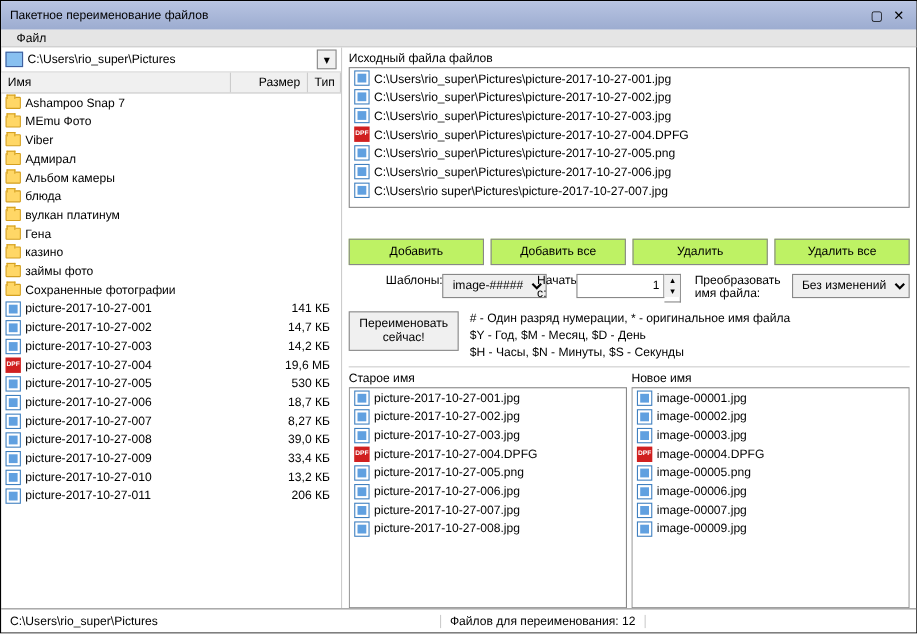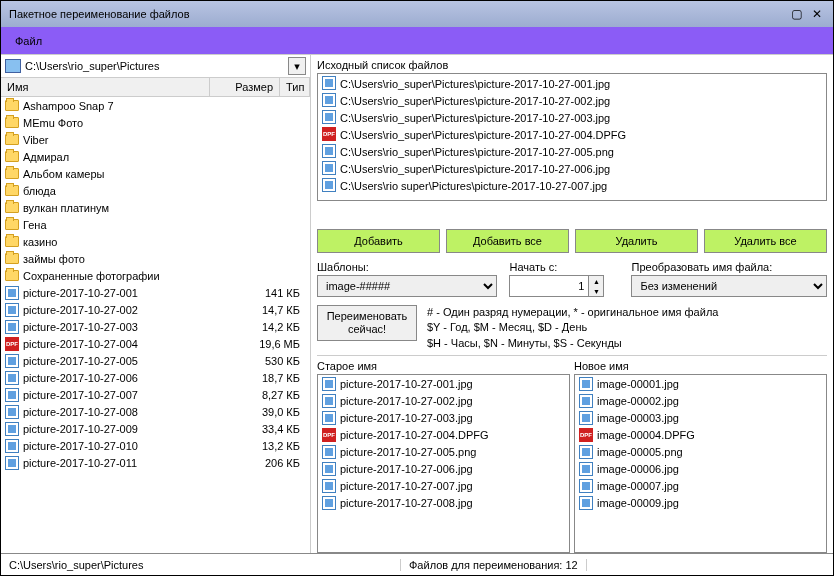--- a/index.html
+++ b/index.html
@@ -1,21 +1,21 @@
 <!DOCTYPE html>
 <html><head>
 <meta charset="utf-8">
 <style>
 * { box-sizing: border-box; margin: 0; padding: 0; font-family: Tahoma, sans-serif; font-size: 11px; }
 body { background: #fff; }
 .window { width: 834px; height: 576px; border: 1px solid #000; background: #fff; display: flex; flex-direction: column; }
 .titlebar { background: linear-gradient(#b8c4e2, #9cacd0); height: 26px; display: flex; align-items: center; padding: 0 8px; font-weight: normal; }
 .titlebar .title { flex: 1; }
 .titlebar .btn { width: 16px; height: 16px; margin-left: 4px; display: flex; align-items: center; justify-content: center; cursor: pointer; font-size: 12px; }
-.menubar { background: #8b5cf6; height: 28px; display: flex; align-items: center; padding: 0 8px; border-bottom: 1px solid #ccc; }
+.menubar { background: #e5e5e5; height: 16px; display: flex; align-items: center; padding: 0 8px; border-bottom: 1px solid #ccc; }
 .menubar .item { padding: 2px 6px; cursor: pointer; }
 .body { flex: 1; display: flex; overflow: hidden; }
 .left { width: 310px; display: flex; flex-direction: column; border-right: 1px solid #ccc; }
 .pathbar { display: flex; align-items: center; padding: 2px 4px; border-bottom: 1px solid #ccc; }
 .drive-icon { width: 16px; height: 14px; background: #88c0f0; border: 1px solid #4060a0; margin-right: 4px; }
 .pathbar input { flex: 1; border: none; outline: none; font-size: 11px; }
 .pathdrop { width: 18px; height: 18px; border: 1px solid #888; background: #f0f0f0; display: flex; align-items: center; justify-content: center; cursor: pointer; }
 .filehead { display: flex; border-bottom: 1px solid #ccc; background: #f0f0f0; }
 .filehead .col { padding: 3px 6px; border-right: 1px solid #ccc; cursor: pointer; }
 .filehead .name { flex: 1; }
@@ -31,21 +31,21 @@
 .dpf-icon { background: #d02020; color: #fff; font-size: 6px; font-weight: bold; line-height: 14px; text-align: center; }
 .filelist .fname { flex: 1; white-space: nowrap; overflow: hidden; }
 .filelist .fsize { width: 60px; text-align: right; padding-right: 6px; }
 .right { flex: 1; display: flex; flex-direction: column; padding: 2px 6px 0 6px; overflow: hidden; }
 .srclabel { padding: 2px 0; }
 .srclist { border: 1px solid #888; height: 128px; overflow: hidden; }
 .srclist .row { display: flex; align-items: flex-end; padding: 1px 4px; height: 17px; cursor: pointer; }
 .btnrow { display: flex; gap: 6px; padding: 6px 0; }
 .btnrow button { flex: 1; height: 24px; border: 1px solid #888; background: #bef264; cursor: pointer; font-size: 11px; margin-top: 22px; }
 .optrow { display: flex; gap: 12px; padding: 2px 0; }
-.optcol { display: flex; flex-direction: column; justify-content: flex-end; }
+.optcol { display: flex; flex-direction: row; justify-content: flex-end; }
 .optcol label { margin-bottom: 2px; }
 .optcol select, .optcol input { height: 22px; border: 1px solid #888; padding: 0 4px; font-size: 11px; }
 .spinwrap { display: flex; }
 .spinwrap input { width: 80px; text-align: right; }
 .spinbtns { display: flex; flex-direction: column; border: 1px solid #888; border-left: none; }
 .spinbtns div { width: 14px; height: 10px; display: flex; align-items: center; justify-content: center; font-size: 7px; background: #f0f0f0; cursor: pointer; }
 .renamerow { display: flex; gap: 10px; padding: 6px 0 4px 0; align-items: flex-start; }
 .renamebtn { width: 100px; height: 36px; border: 1px solid #888; background: #f0f0f0; cursor: pointer; font-size: 11px; line-height: 1.2; }
 .legend { font-size: 11px; line-height: 1.4; }
 .preview { flex: 1; display: flex; gap: 4px; overflow: hidden; border-top: 1px solid #ccc; padding-top: 2px; min-height: 160px; }
@@ -199,21 +199,21 @@
             <span class="fsize">13,2 КБ</span>
           </div>
           <div class="row">
             <span class="icon jpg-icon"></span>
             <span class="fname">picture-2017-10-27-011</span>
             <span class="fsize">206 КБ</span>
           </div>
         </div>
     </div>
     <div class="right">
-      <div class="srclabel">Исходный список файлов</div>
+      <div class="srclabel">Исходный файла файлов</div>
       <div class="srclist" id="srclist">
           <div class="row">
             <span class="icon jpg-icon"></span>
             <span>C:\Users\rio_super\Pictures\picture-2017-10-27-001.jpg</span>
           </div>
           <div class="row">
             <span class="icon jpg-icon"></span>
             <span>C:\Users\rio_super\Pictures\picture-2017-10-27-002.jpg</span>
           </div>
           <div class="row">

